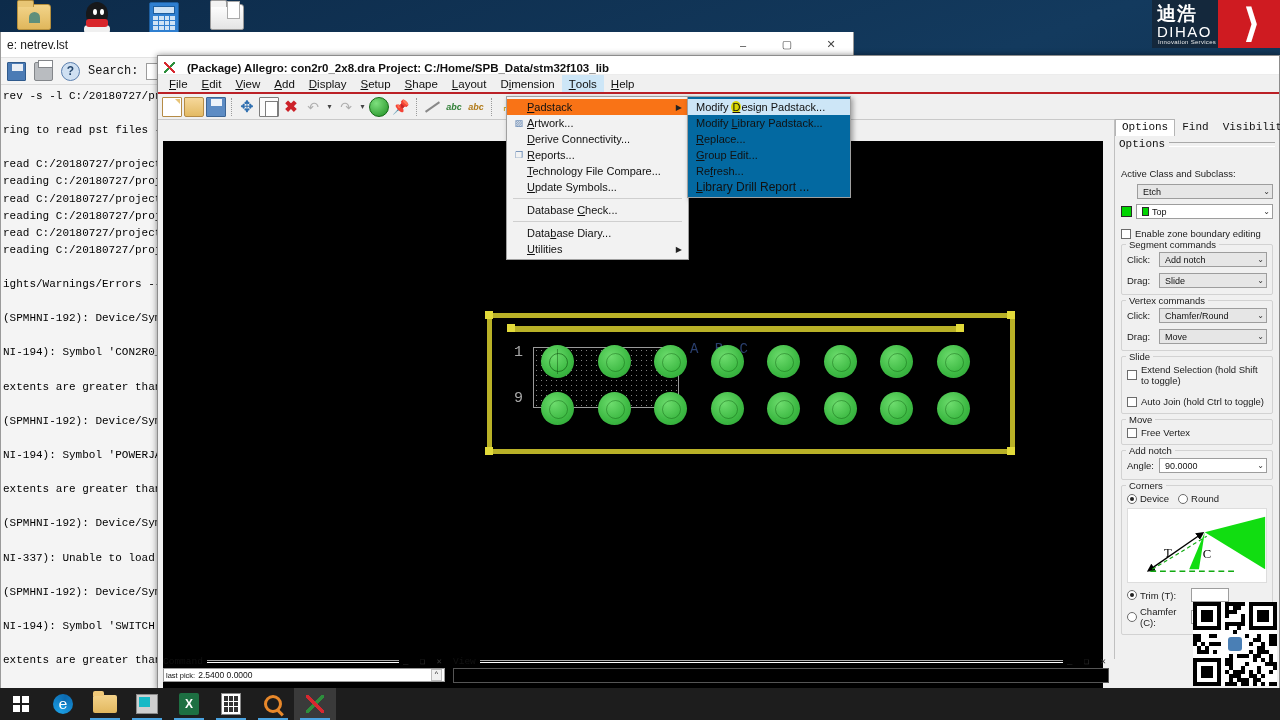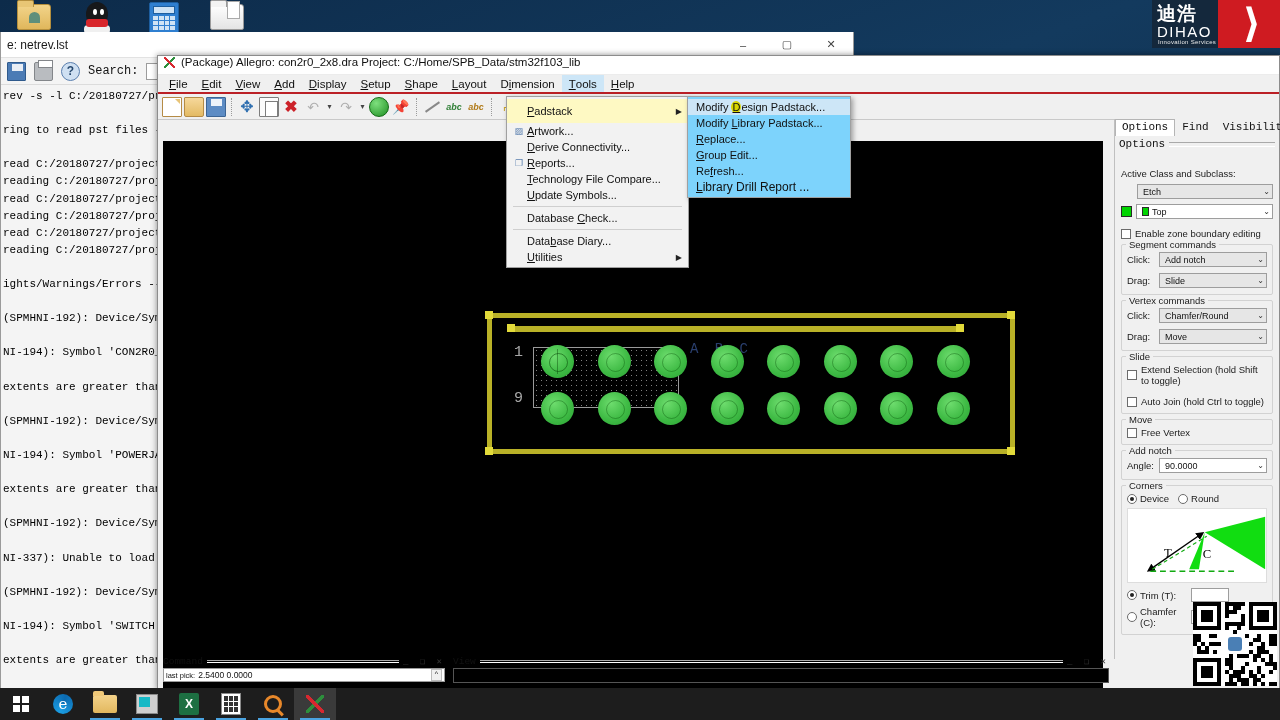--- a/index.html
+++ b/index.html
@@ -123,22 +123,22 @@
   }
   #netrev .log div { height:17.1px; }
 
   
   #allegro {
     position:absolute; left:157px; top:55px; width:1123px; height:635px;
     background:#f0f0f0; border:1px solid #8c8c8c;
     box-shadow:0 0 6px rgba(0,0,0,.45);
   }
   #allegro .atitle {
-    height:19px; background:#fff; display:flex; align-items:flex-start;
-    padding-left:5px; gap:5px; border-bottom:1px solid #ececec;
+    height:19px; background:#fff; display:flex; align-items:flex-end;
+    padding-left:5px; gap:11px; border-bottom:1px solid #ececec;font-weight:bold;
   }
   .allegro-ico {
     width:13px; height:13px; position:relative; flex:none;
   }
   .allegro-ico:before {
     content:""; position:absolute; inset:1px;
     background:
       linear-gradient(45deg, transparent 42%, #d7282f 42%, #d7282f 58%, transparent 58%),
       linear-gradient(-45deg, transparent 42%, #2d8f3c 42%, #2d8f3c 58%, transparent 58%);
   }
@@ -689,21 +689,21 @@
             <span>View</span>
             <span class="rule"></span>
             <span class="btns">_ ❏ ✕</span>
           </div>
           <div class="viewpane"></div>
         </div>
       </div>
     </div>
 
     <div id="tools-menu" style="position:absolute;left:348px;top:40px;width:183px;background:#f2f2f2;border:1px solid #a0a0a0;box-shadow:2px 2px 5px rgba(0,0,0,.35);padding:2px 0;">
-        <div style="display: flex; align-items: center; height: 24px; padding: 0px 6px 0px 4px; font-size: 11px; color: rgb(17, 17, 17); background: #fef9c3;">
+        <div style="display: flex; align-items: center; height: 16px; padding: 0px 6px 0px 4px; font-size: 11px; color: rgb(17, 17, 17); background: #f97316;">
           <span style="width: 16px; flex: 0 0 auto; text-align: center; font-size: 9px; color: rgb(90, 127, 174);"></span>
           <span style="flex: 1 1 0%; white-space: nowrap;"><u>P</u>adstack</span>
           <span style="font-size: 8px; color: rgb(34, 34, 34); padding-left: 6px;">▶</span>
         </div>
         <div style="display: flex; align-items: center; height: 16px; padding: 0px 6px 0px 4px; font-size: 11px; color: rgb(17, 17, 17);">
           <span style="width: 16px; flex: 0 0 auto; text-align: center; font-size: 9px; color: rgb(90, 127, 174);">▨</span>
           <span style="flex: 1 1 0%; white-space: nowrap;"><u>A</u>rtwork...</span>
         </div>
         <div style="display: flex; align-items: center; height: 16px; padding: 0px 6px 0px 4px; font-size: 11px; color: rgb(17, 17, 17);">
           <span style="width: 16px; flex: 0 0 auto; text-align: center; font-size: 9px; color: rgb(90, 127, 174);"></span>
@@ -731,21 +731,21 @@
           <span style="width: 16px; flex: 0 0 auto; text-align: center; font-size: 9px; color: rgb(90, 127, 174);"></span>
           <span style="flex: 1 1 0%; white-space: nowrap;">Data<u>b</u>ase Diary...</span>
         </div>
         <div style="display: flex; align-items: center; height: 16px; padding: 0px 6px 0px 4px; font-size: 11px; color: rgb(17, 17, 17);">
           <span style="width: 16px; flex: 0 0 auto; text-align: center; font-size: 9px; color: rgb(90, 127, 174);"></span>
           <span style="flex: 1 1 0%; white-space: nowrap;"><u>U</u>tilities</span>
           <span style="font-size: 8px; color: rgb(34, 34, 34); padding-left: 6px;">▶</span>
         </div>
       </div>
 
-    <div id="padstack-submenu" style="position:absolute;left:529px;top:40px;width:164px;background:#7dd3fc;border:1px solid #a0a0a0;box-shadow:2px 2px 5px rgba(0,0,0,.35);padding:2px 0;">
+    <div id="padstack-submenu" style="position:absolute;left:529px;top:40px;width:164px;background:#0369a1;border:1px solid #a0a0a0;box-shadow:2px 2px 5px rgba(0,0,0,.35);padding:2px 0;">
         <div style="display: flex; align-items: center; height: 16px; padding: 0px 6px 0px 8px; font-size: 11px; color: rgb(17, 17, 17); background: rgb(205, 230, 247);">
           <span>Modify <u style="background:#d9d600;border-radius:50%;padding:0 1px;">D</u>esign Padstack...</span>
         </div>
         <div style="display: flex; align-items: center; height: 16px; padding: 0px 6px 0px 8px; font-size: 11px; color: rgb(17, 17, 17);">
           <span>Modify <u>L</u>ibrary Padstack...</span>
         </div>
         <div style="display: flex; align-items: center; height: 16px; padding: 0px 6px 0px 8px; font-size: 11px; color: rgb(17, 17, 17);">
           <span><u>R</u>eplace...</span>
         </div>
         <div style="display: flex; align-items: center; height: 16px; padding: 0px 6px 0px 8px; font-size: 11px; color: rgb(17, 17, 17);">

